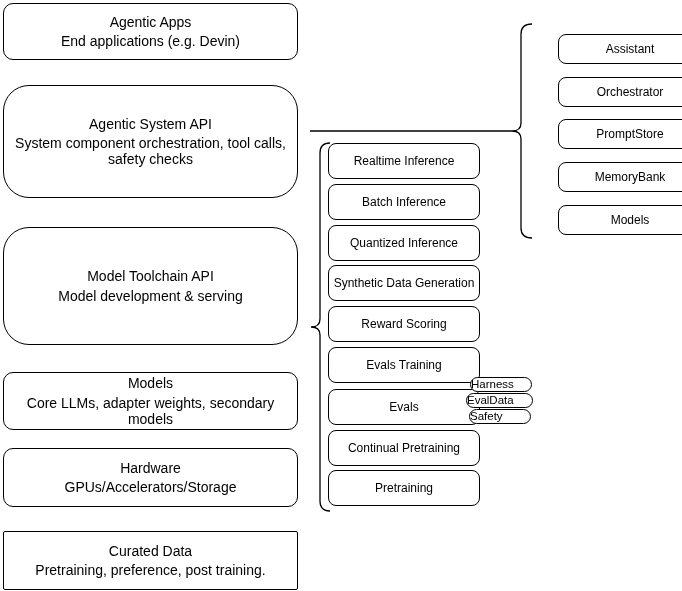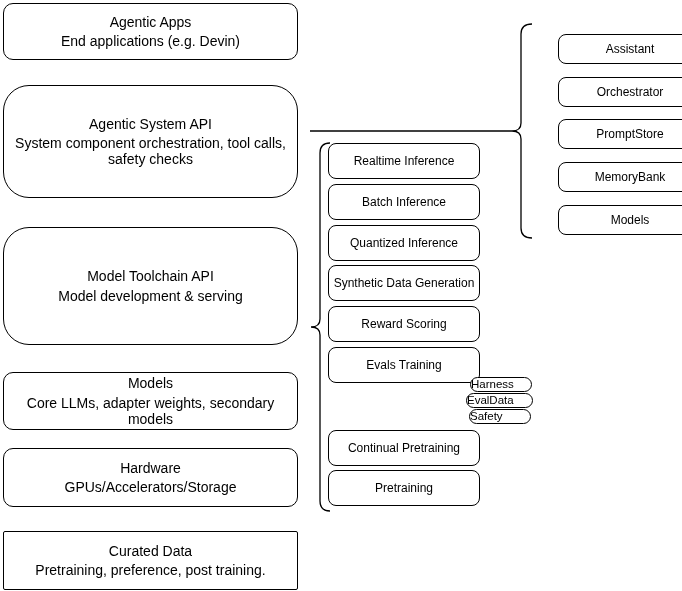--- a/index.html
+++ b/index.html
@@ -100,20 +100,23 @@
   </div>
   <div class="box mid-box" style="top:265px">
     <span>Synthetic Data Generation</span>
   </div>
   <div class="box mid-box" style="top:306px">
     <span>Reward Scoring</span>
   </div>
   <div class="box mid-box" style="top:347px">
     <span>Evals Training</span>
   </div>
+  <div class="box mid-box" style="top:389px">
+    <span>Evals</span>
+  </div>
   <div class="box mid-box" style="top:430px">
     <span>Continual Pretraining</span>
   </div>
   <div class="box mid-box" style="top:470px">
     <span>Pretraining</span>
   </div>
 
   <div class="pill" style="left:470px;top:377px;width:62px;height:15px">
     <span>Harness</span>
   </div>

